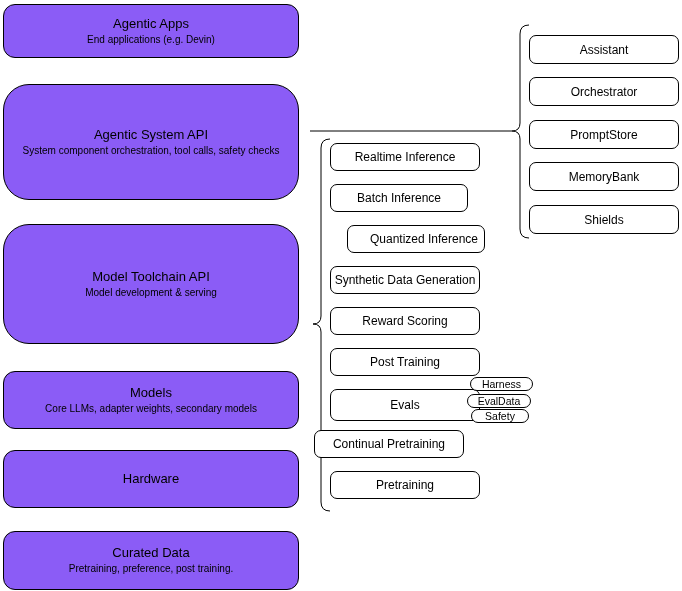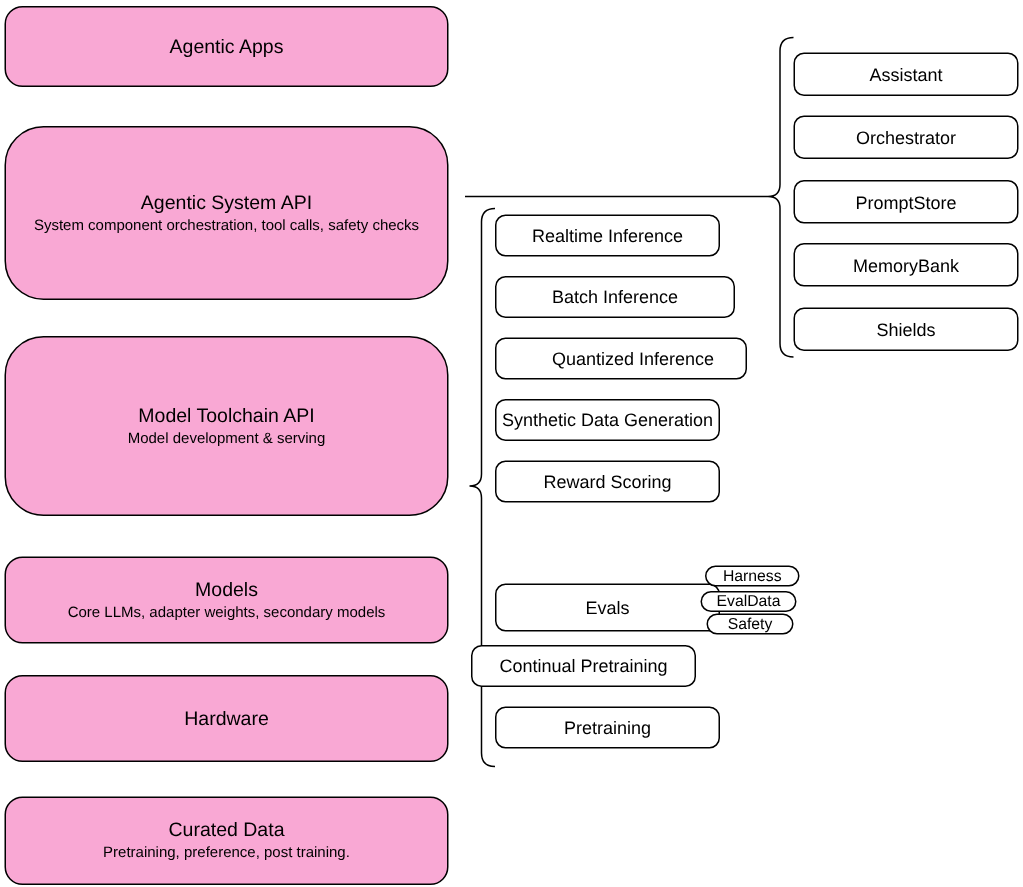--- a/index.html
+++ b/index.html
@@ -19,21 +19,21 @@
   .wires {
     position: absolute;
     left: 0;
     top: 0;
     pointer-events: none;
   }
   .panel {
     position: absolute;
     box-sizing: border-box;
     border: 1px solid #000000;
-    background: #f9a8d4;
+    background: #8b5cf6;
     display: flex;
     flex-direction: column;
     justify-content: center;
     align-items: center;
     text-align: left;
   }
   .r12 { border-radius: 12px; }
   .r26 { border-radius: 26px; }
   .panel-title {
     font-size: 13px;
@@ -79,20 +79,21 @@
 <div class="canvas">
 
   <svg class="wires" width="682" height="591" viewBox="0 0 682 591">
     <path d="M 310 131 L 512 131" stroke="#000000" stroke-width="1" fill="none"></path>
     <path d="M 529 25 Q 520 25 520 34 L 520 123 Q 520 131 512 131 Q 520 131 520 139 L 520 229 Q 520 238 529 238" stroke="#000000" stroke-width="1" fill="none"></path>
     <path d="M 330 139 Q 321 139 321 148 L 321 316 Q 321 324 313 324 Q 321 324 321 332 L 321 502 Q 321 511 330 511" stroke="#000000" stroke-width="1" fill="none"></path>
   </svg>
 
   <div class="panel r12" style="left:3px; top:4px; width:296px; height:54px;">
     <div class="panel-title">Agentic Apps</div>
+    <div class="panel-sub">End applications (e.g. Devin)</div>
   </div>
 
   <div class="panel r26" style="left:3px; top:84px; width:296px; height:116px;">
     <div class="panel-title">Agentic System API</div>
     <div class="panel-sub">System component orchestration, tool calls, safety checks</div>
   </div>
 
   <div class="panel r26" style="left:3px; top:224px; width:296px; height:120px;">
     <div class="panel-title">Model Toolchain API</div>
     <div class="panel-sub">Model development &amp; serving</div>
@@ -106,24 +107,25 @@
   <div class="panel r12" style="left:3px; top:450px; width:296px; height:58px;">
     <div class="panel-title">Hardware</div>
   </div>
 
   <div class="panel r12" style="left:3px; top:531px; width:296px; height:59px;">
     <div class="panel-title">Curated Data</div>
     <div class="panel-sub">Pretraining, preference, post training.</div>
   </div>
 
   <div class="leaf" style="left:330px; top:143px; width:150px; height:28px;">Realtime Inference</div>
-  <div class="leaf" style="left:330px; top:184px; width:160px; height:28px;">Batch Inference</div>
-  <div class="leaf" style="left:330px; top:225px; width:168px; height:28px;padding-left:16px;">Quantized Inference</div>
+  <div class="leaf" style="left:330px; top:184px; width:138px; height:28px;">Batch Inference</div>
+  <div class="leaf" style="left:347px; top:225px; width:138px; height:28px;padding-left:16px;">Quantized Inference</div>
   <div class="leaf" style="left:330px; top:266px; width:150px; height:28px;">Synthetic Data Generation</div>
   <div class="leaf" style="left:330px; top:307px; width:150px; height:28px;">Reward Scoring</div>
+  <div class="leaf" style="left:330px; top:348px; width:150px; height:28px;">Post Training</div>
   <div class="leaf" style="left:330px; top:389px; width:150px; height:32px;">Evals</div>
   <div class="leaf" style="left:314px; top:430px; width:150px; height:28px;text-align:right;">Continual Pretraining</div>
   <div class="leaf" style="left:330px; top:471px; width:150px; height:28px;">Pretraining</div>
 
   <div class="tag" style="left:470px; top:377px; width:63px; height:14px;">Harness</div>
   <div class="tag" style="left:467px; top:394px; width:64px; height:14px;">EvalData</div>
   <div class="tag" style="left:471px; top:409px; width:58px; height:14px;">Safety</div>
 
   <div class="leaf" style="left:529px; top:35px; width:150px; height:29px;">Assistant</div>
   <div class="leaf" style="left:529px; top:77px; width:150px; height:29px;">Orchestrator</div>

